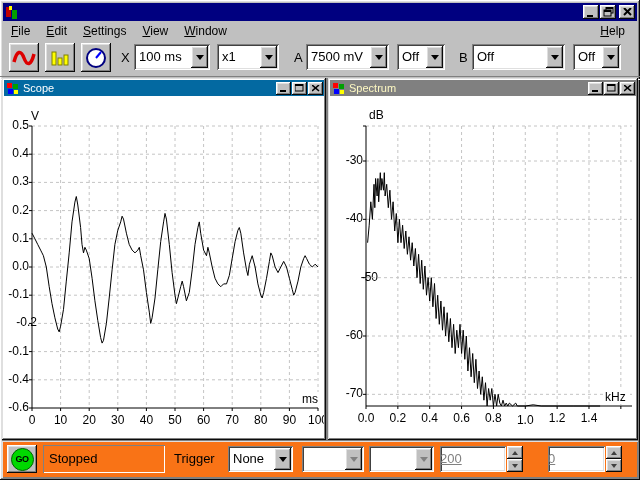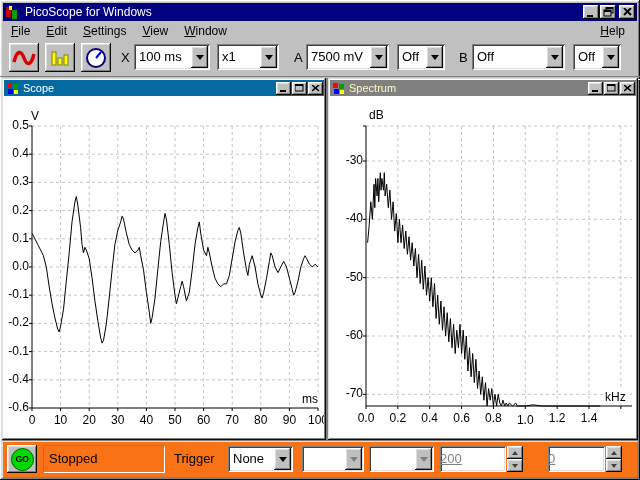--- a/index.html
+++ b/index.html
@@ -76,21 +76,20 @@
 <body>
 
 <div id="app" class="raised">
 
   <div class="titlebar">
     <svg width="16" height="14" style="margin-left:2px">
       <rect x="1" y="2" width="5" height="10" fill="#c00000"></rect>
       <rect x="7" y="5" width="5" height="9" fill="#00a000"></rect>
       <rect x="4" y="1" width="3" height="4" fill="#ffff00"></rect>
     </svg>
-    <span class="title">PicoScope for Windows</span>
     <div class="tbtns">
       <div class="tbtn">
         <svg width="10" height="9">
             <rect x="1" y="7" width="6" height="2" fill="#000"></rect>
           </svg>
       </div>
       <div class="tbtn">
         <svg width="11" height="10">
           <rect x="3" y="0" width="7" height="6" fill="none" stroke="#000"></rect>
             <rect x="3" y="0" width="7" height="2" fill="#000"></rect>
@@ -211,21 +210,21 @@
       <div class="client" id="scopeClient">
         <div class="unit" style="left:26px;top:13px">V</div>
         <div class="unit" style="left:297px;top:296px">ms</div>
       <div class="ytick" style="left: -5px; top: 22px;">0.5</div>
           <div class="ytick" style="left: -5px; top: 50.2px;">0.4</div>
           <div class="ytick" style="left: -5px; top: 78.4px;">0.3</div>
           <div class="ytick" style="left: -5px; top: 106.6px;">0.2</div>
           <div class="ytick" style="left: -5px; top: 134.8px;">0.1</div>
           <div class="ytick" style="left: -5px; top: 163px;">0.0</div>
           <div class="ytick" style="left: -5px; top: 191.2px;">-0.1</div>
-          <div class="ytick" style="left: -5px; top: 219.4px;">-0.2</div>
+          <div class="ytick" style="left: -5px; top: 219.4px; padding-left: 8px;">-0.2</div>
           <div class="ytick" style="left: -5px; top: 247.6px;">-0.1</div>
           <div class="ytick" style="left: -5px; top: 275.8px;">-0.4</div>
           <div class="ytick" style="left: -5px; top: 304px;">-0.6</div>
           <div class="xtick" style="left: 13px; top: 317px;">0</div>
           <div class="xtick" style="left: 41.6px; top: 317px;">10</div>
           <div class="xtick" style="left: 70.2px; top: 317px;">20</div>
           <div class="xtick" style="left: 98.8px; top: 317px;">30</div>
           <div class="xtick" style="left: 127.4px; top: 317px;">40</div>
           <div class="xtick" style="left: 156px; top: 317px;">50</div>
           <div class="xtick" style="left: 184.6px; top: 317px;">60</div>
@@ -311,21 +310,21 @@
             </svg>
           </div>
         </div>
       </div>
       <div class="client" id="specClient">
         <div class="unit" style="left:38px;top:12px">dB</div>
         <div class="unit" style="left:274px;top:294px">kHz</div>
       <div class="ytick" style="left: 3px; top: 22px;"></div>
           <div class="ytick" style="left: 3px; top: 57px;">-30</div>
           <div class="ytick" style="left: 3px; top: 115.333px;">-40</div>
-          <div class="ytick" style="left: 3px; top: 173.667px;">-50</div>
+          <div class="ytick" style="left: 18px; top: 173.667px;">-50</div>
           <div class="ytick" style="left: 3px; top: 232px;">-60</div>
           <div class="ytick" style="left: 3px; top: 290.333px;">-70</div>
           <div class="xtick" style="left: 21px; top: 315px;">0.0</div>
           <div class="xtick" style="left: 52.8563px; top: 315px;">0.2</div>
           <div class="xtick" style="left: 84.7126px; top: 315px;">0.4</div>
           <div class="xtick" style="left: 116.569px; top: 315px;">0.6</div>
           <div class="xtick" style="left: 148.425px; top: 315px;">0.8</div>
           <div class="xtick" style="left: 180.281px; top: 317px;">1.0</div>
           <div class="xtick" style="left: 212.138px; top: 315px;">1.2</div>
           <div class="xtick" style="left: 243.994px; top: 315px;">1.4</div>

